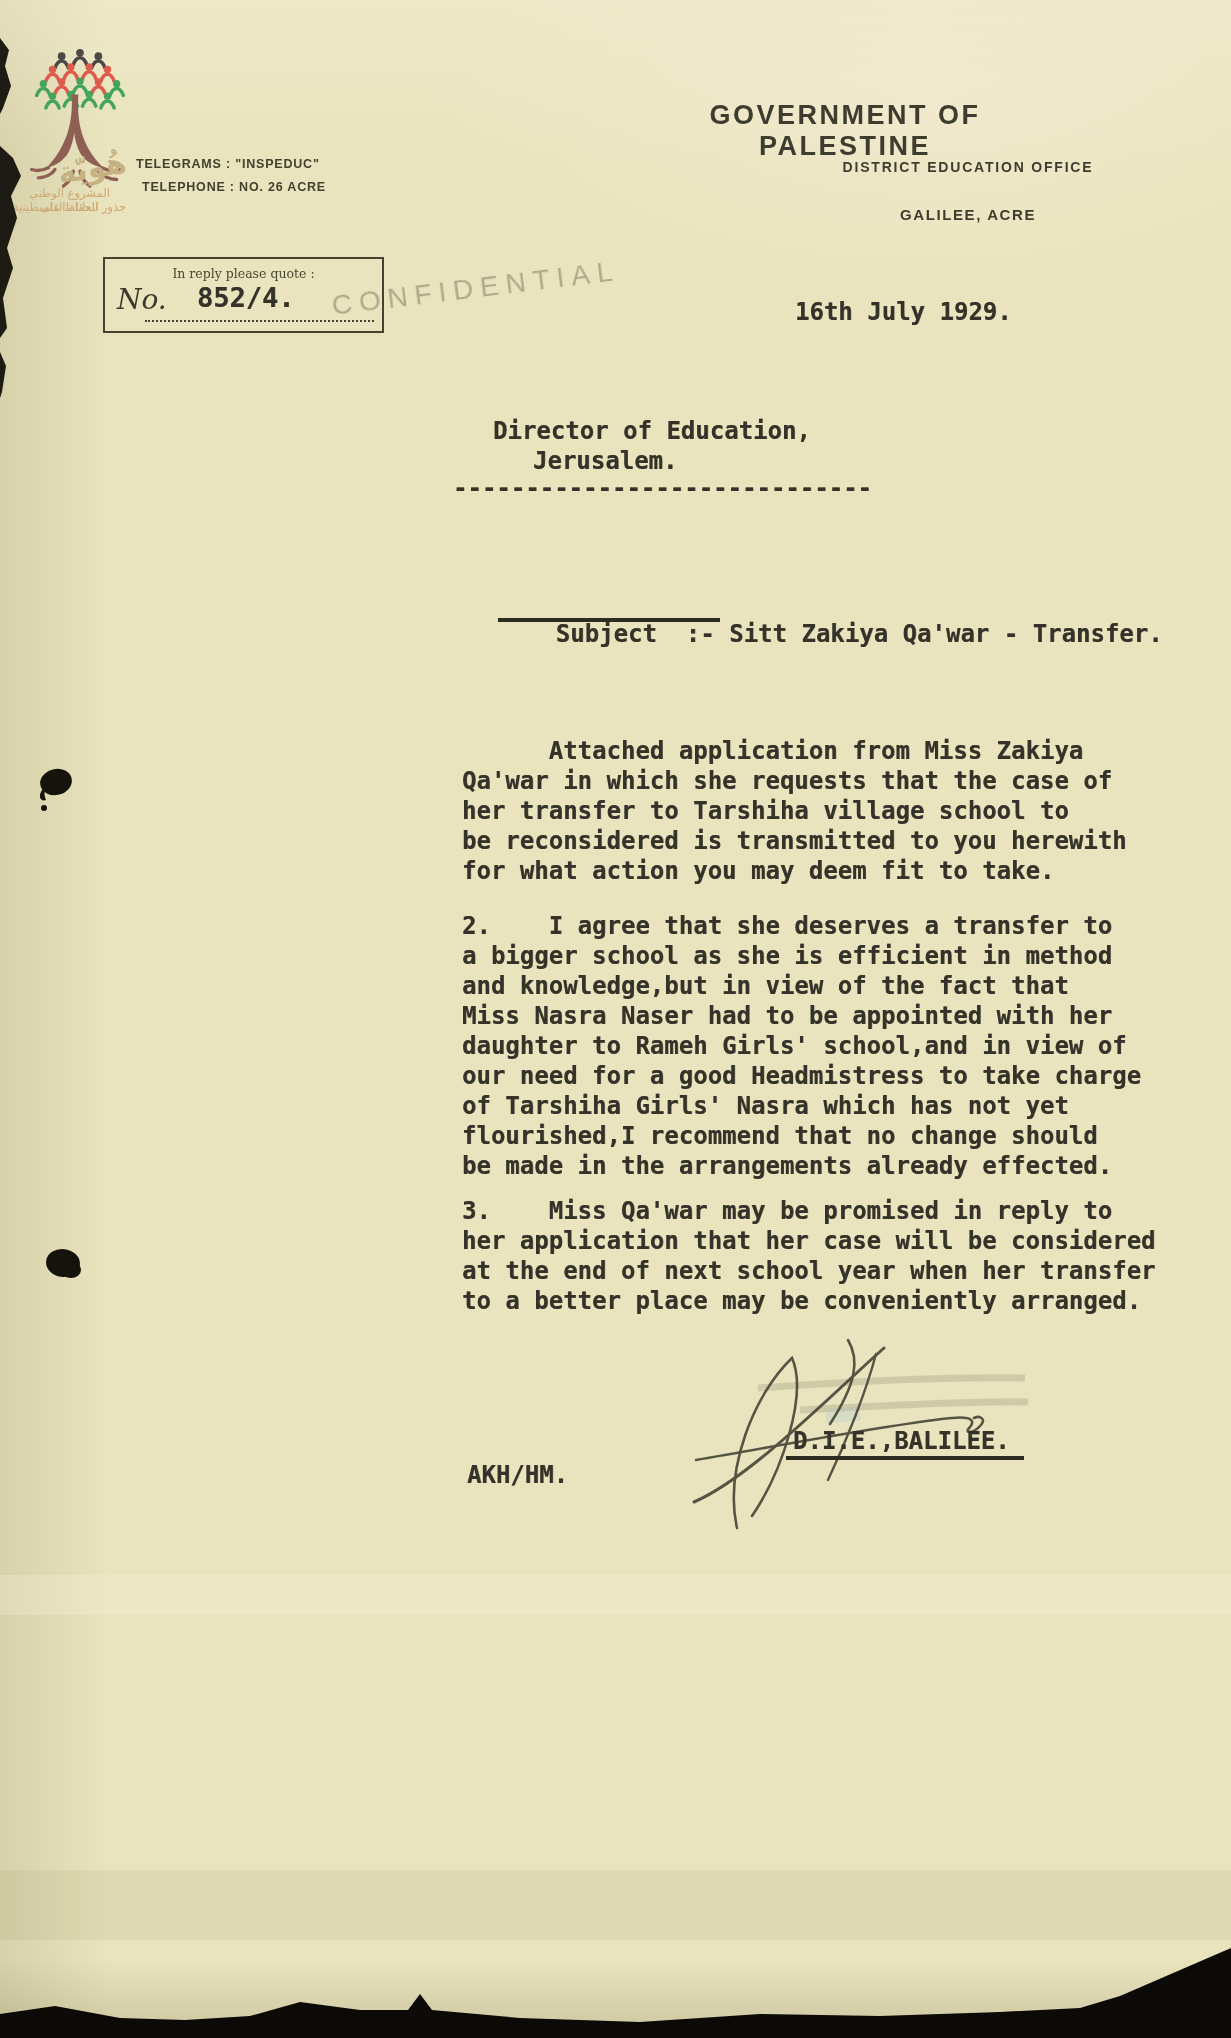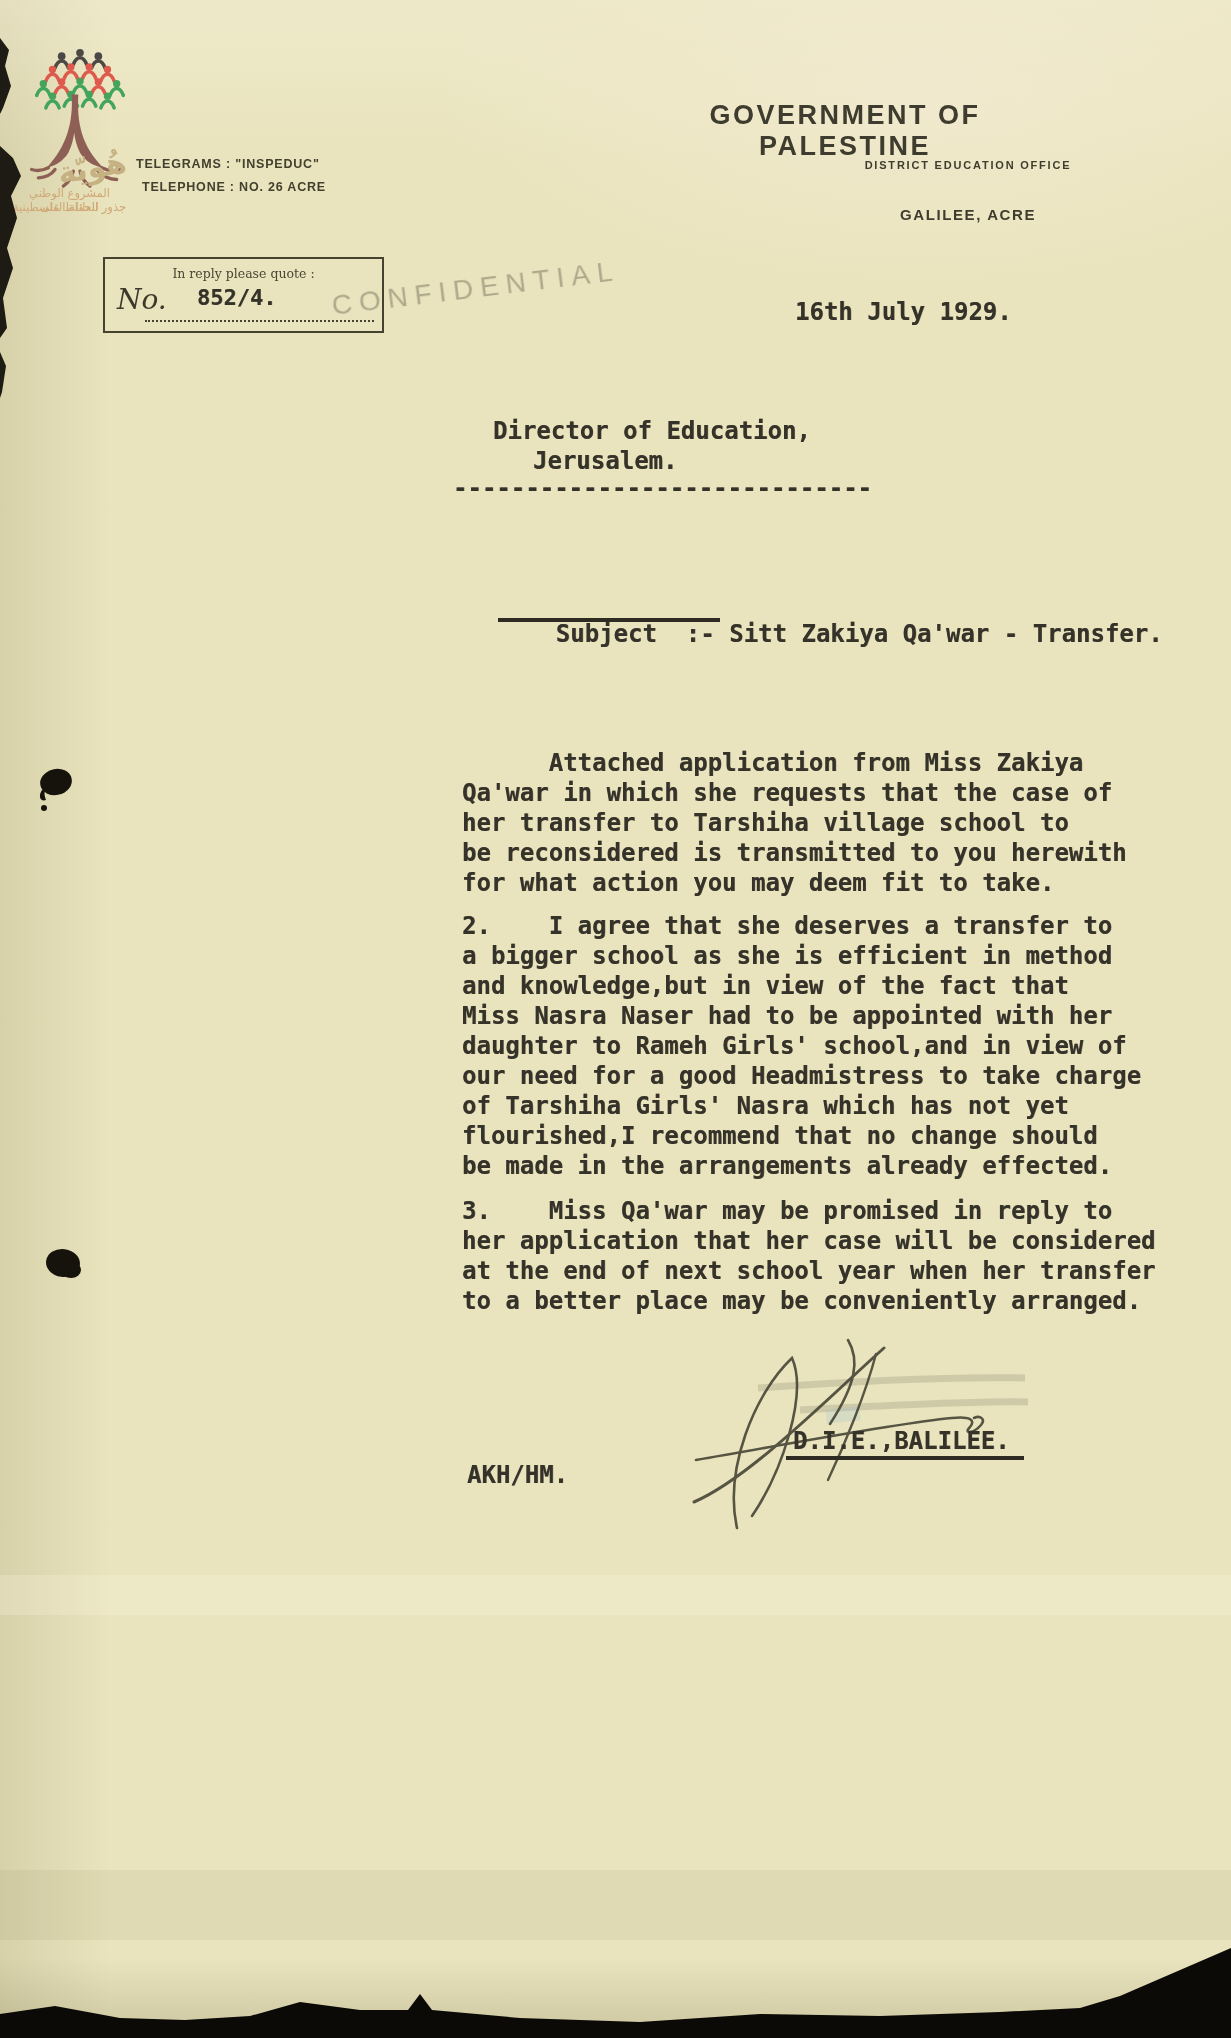--- a/index.html
+++ b/index.html
@@ -16,21 +16,21 @@
   }
   .abs{position:absolute;}
   .typed{
     font-family:"DejaVu Sans Mono","Liberation Mono",monospace;
     font-weight:700; font-size:24px; line-height:30px; color:#35322a;
     white-space:pre; letter-spacing:0;
     text-shadow:0.4px 0.3px 0.6px rgba(45,42,34,0.55);
   }
   .printed{color:#3e3c2e; font-weight:700;}
   .gov{font-size:27px; letter-spacing:2.5px;}
-  .office{font-size:11px; letter-spacing:1.8px;}
+  .office{font-size:14px; letter-spacing:1.8px;}
   .loc{font-size:15px; letter-spacing:1.6px;}
   .tel{font-size:12.5px; letter-spacing:0.8px; color:#43402f; font-weight:700;}
   .refbox{border:2px solid #45422f;margin-top:48px;}
   .instr{font-family:"DejaVu Serif", serif; font-size:12.5px; color:#4a4734;}
   .nolabel{font-family:"DejaVu Serif", serif; font-style:italic; font-size:28px; color:#3d3a2c;}
   .stamp{
     font-size:28px; letter-spacing:7px; color:rgba(128,120,100,0.55);
     transform:rotate(-7deg); transform-origin:left center; filter:blur(0.5px);
     font-weight:400; white-space:pre;
   }
@@ -123,38 +123,38 @@
   <div class="abs printed gov" style="left:622px;top:100px;width:446px;text-align:center;">GOVERNMENT OF PALESTINE</div>
   <div class="abs printed office" style="left:818px;top:159px;width:300px;text-align:center;">DISTRICT EDUCATION OFFICE</div>
   <div class="abs printed loc" style="left:818px;top:206px;width:300px;text-align:center;">GALILEE, ACRE</div>
 
   <div class="abs tel" style="left:136px;top:157px;">TELEGRAMS : "INSPEDUC"</div>
   <div class="abs tel" style="left:142px;top:180px;">TELEPHONE : NO. 26 ACRE</div>
 
   <div class="abs refbox" style="left:103px;top:209px;width:277px;height:72px;">
     <div class="abs instr" style="left:0;top:7px;width:100%;text-align:center;">In reply please quote :</div>
     <div class="abs nolabel" style="left:12px;top:24px;">No.</div>
-    <div class="abs typed" style="left:92px;top:24px;font-size:22px;">852/4.</div>
+    <div class="abs typed" style="left:92px;top:24px;font-size:27px;">852/4.</div>
     <div class="abs" style="left:40px;right:8px;bottom:9px;border-bottom:2px dotted #45422f;height:0;"></div>
   </div>
 
   <div class="abs stamp" style="left:332px;top:290px;">CONFIDENTIAL</div>
 
   <div class="abs typed" style="left:795px;top:297px;">16th July 1929.</div>
 
   <div class="abs typed" style="left:493px;top:416px;">Director of Education,</div>
   <div class="abs typed" style="left:533px;top:446px;text-align:right;">Jerusalem.</div>
   <div class="abs typed" style="left:453px;top:473px;">-----------------------------</div>
 
   <div class="abs typed" style="left:498px;top:589px;">
     <span>Subject  :-</span><span> Sitt Zakiya Qa'war - Transfer.</span>
   </div>
   <div class="abs uline" style="left:498px;top:618px;width:222px;height:4px;"></div>
 
-  <div class="abs" style="left:462px;top:736px;margin-top:12px;">
+  <div class="abs" style="left:462px;top:736px;">
     <div class="typed">      Attached application from Miss Zakiya</div>
     <div class="typed">Qa'war in which she requests that the case of</div>
     <div class="typed">her transfer to Tarshiha village school to</div>
     <div class="typed">be reconsidered is transmitted to you herewith</div>
     <div class="typed">for what action you may deem fit to take.</div>
   </div>
 
   <div class="abs" style="left:462px;top:911px;">
     <div class="typed">2.    I agree that she deserves a transfer to</div>
     <div class="typed">a bigger school as she is efficient in method</div>

